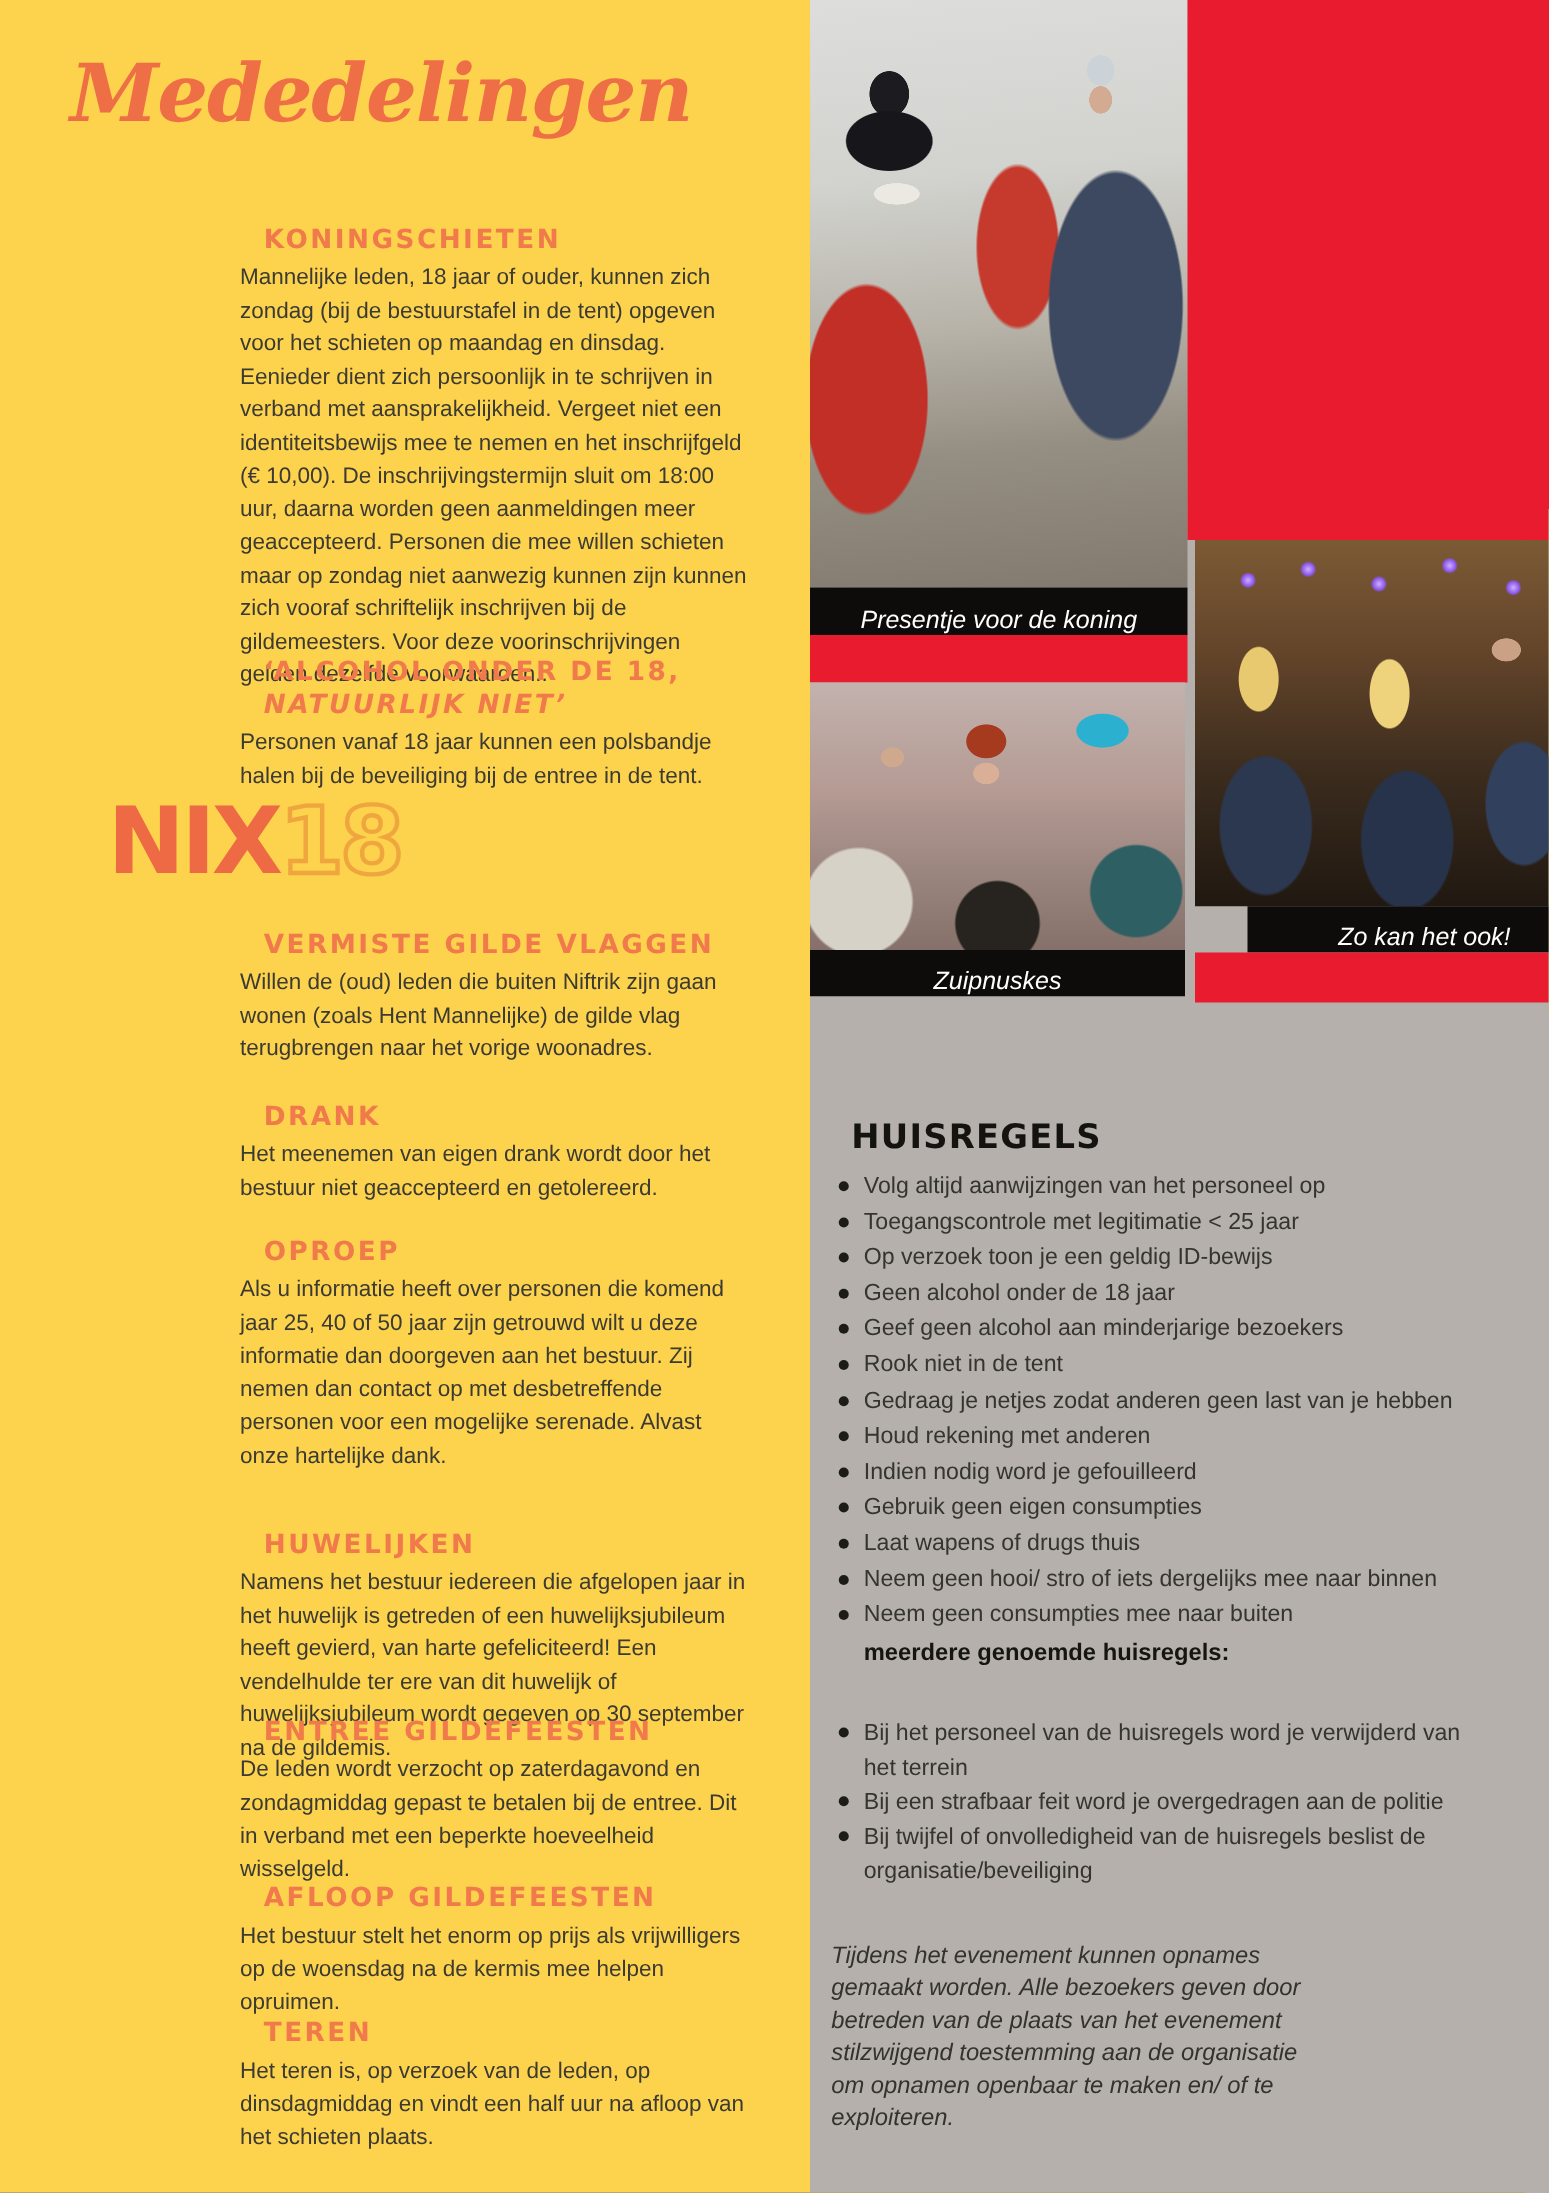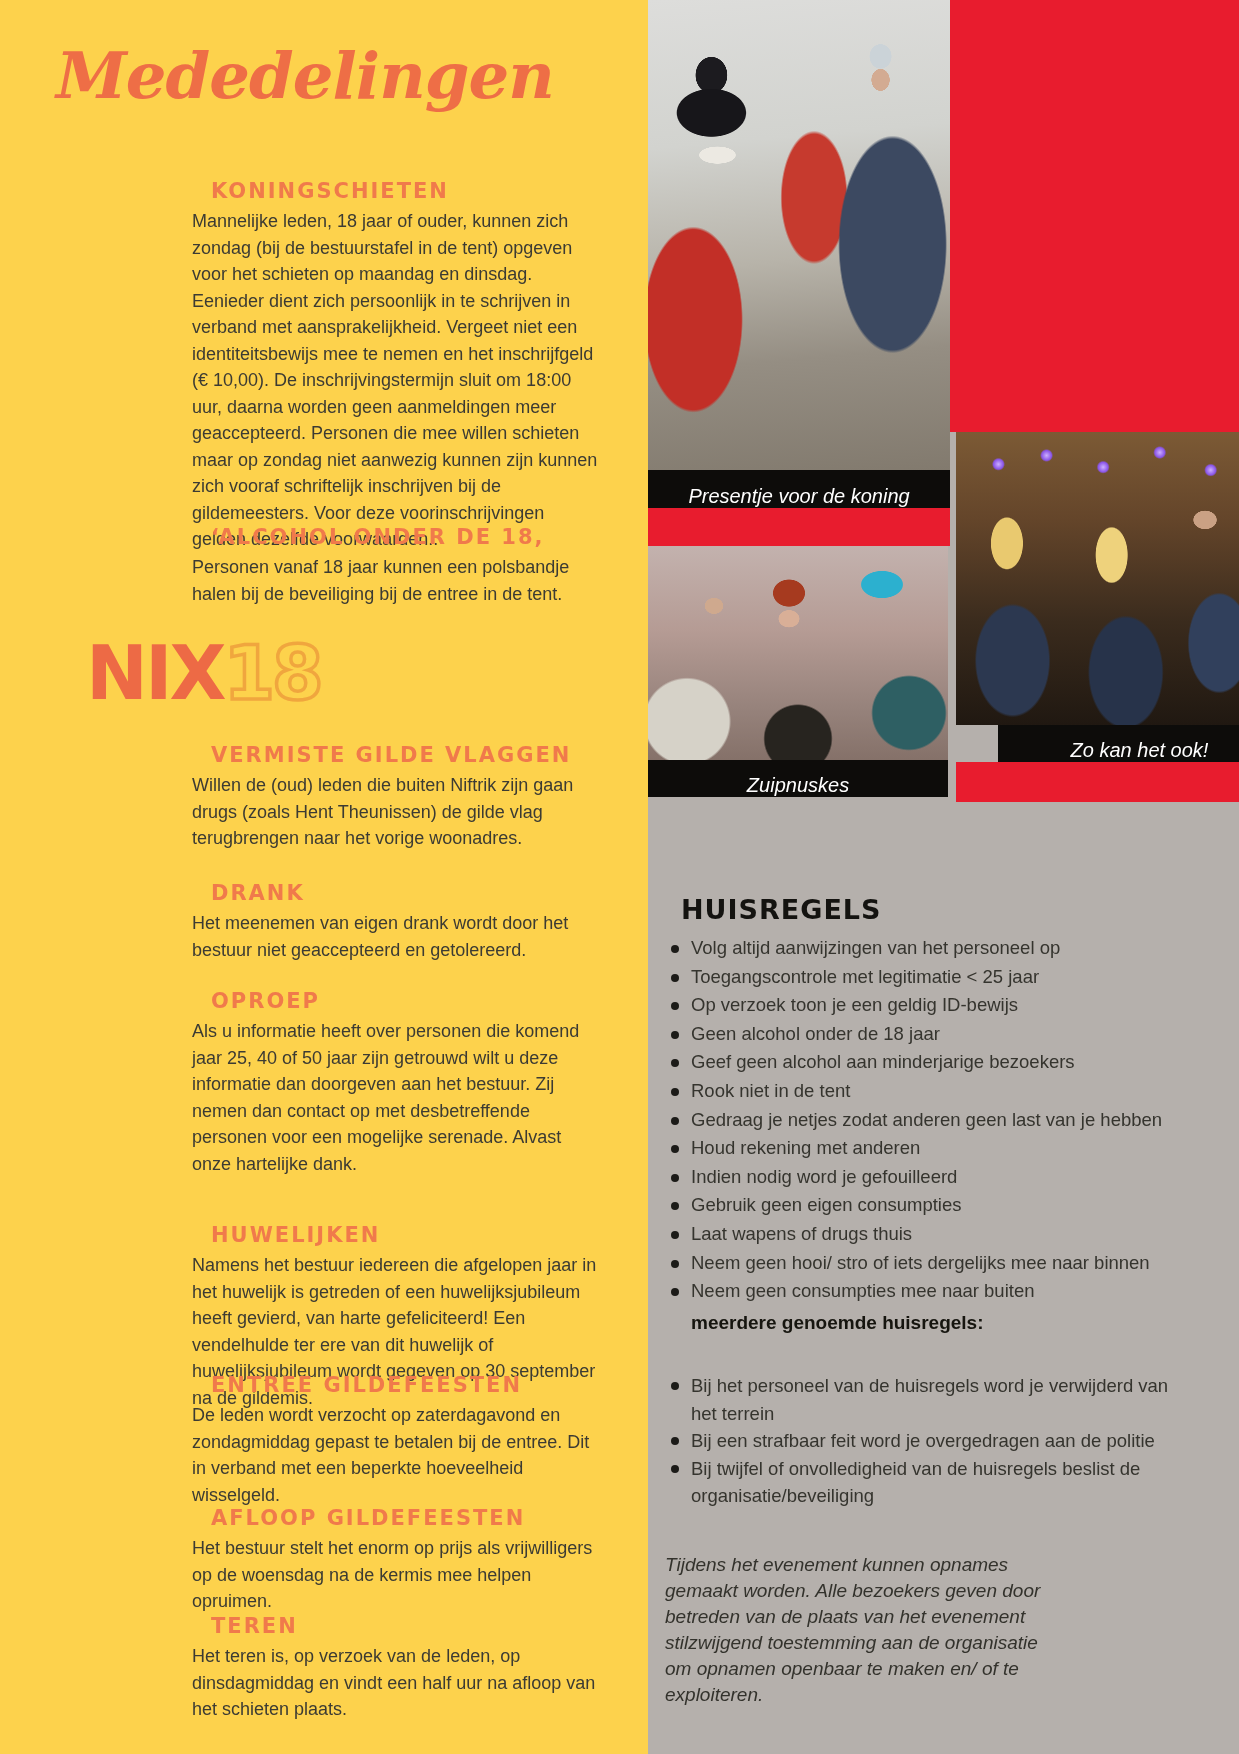--- a/index.html
+++ b/index.html
@@ -151,31 +151,32 @@
   <h1 class="page-title">Mededelingen</h1>
 
   <section class="sec" style="top:178px">
     <h3 class="sec-h">KONINGSCHIETEN</h3>
     <p class="sec-p">Mannelijke leden, 18 jaar of ouder, kunnen zich zondag (bij de bestuurstafel in de tent) opgeven voor het schieten op maandag en dinsdag. Eenieder dient zich persoonlijk in te schrijven in verband met aansprakelijkheid. Vergeet niet een identiteitsbewijs mee te nemen en het inschrijfgeld (€ 10,00). De inschrijvingstermijn sluit om 18:00 uur, daarna worden geen aanmeldingen meer geaccepteerd. Personen die mee willen schieten maar op zondag niet aanwezig kunnen zijn kunnen zich vooraf schriftelijk inschrijven bij de gildemeesters. Voor deze voorinschrijvingen gelden dezelfde voorwaarden..</p>
   </section>
 
   <section class="sec" style="top:524px">
     <h3 class="sec-h">
       <span class="line1">‘ALCOHOL ONDER DE 18,</span>
+      <span class="line2">NATUURLIJK NIET’</span>
     </h3>
     <p class="sec-p">Personen vanaf 18 jaar kunnen een polsbandje halen bij de beveiliging bij de entree in de tent.</p>
   </section>
 
   <div class="nix18">
     <span class="nix">NIX</span><span class="n18">18</span>
   </div>
 
   <section class="sec" style="top:742px">
     <h3 class="sec-h">VERMISTE GILDE VLAGGEN</h3>
-    <p class="sec-p">Willen de (oud) leden die buiten Niftrik zijn gaan drugs (zoals Hent Theunissen) de gilde vlag terugbrengen naar het vorige woonadres.</p>
+    <p class="sec-p">Willen de (oud) leden die buiten Niftrik zijn gaan wonen (zoals Hent Mannelijke) de gilde vlag terugbrengen naar het vorige woonadres.</p>
   </section>
 
   <section class="sec" style="top:880px">
     <h3 class="sec-h">DRANK</h3>
     <p class="sec-p">Het meenemen van eigen drank wordt door het bestuur niet geaccepteerd en getolereerd.</p>
   </section>
 
   <section class="sec" style="top:988px">
     <h3 class="sec-h">OPROEP</h3>
     <p class="sec-p">Als u informatie heeft over personen die komend jaar 25, 40 of 50 jaar zijn getrouwd wilt u deze informatie dan doorgeven aan het bestuur. Zij nemen dan contact op met desbetreffende personen voor een mogelijke serenade. Alvast onze hartelijke dank.</p>

